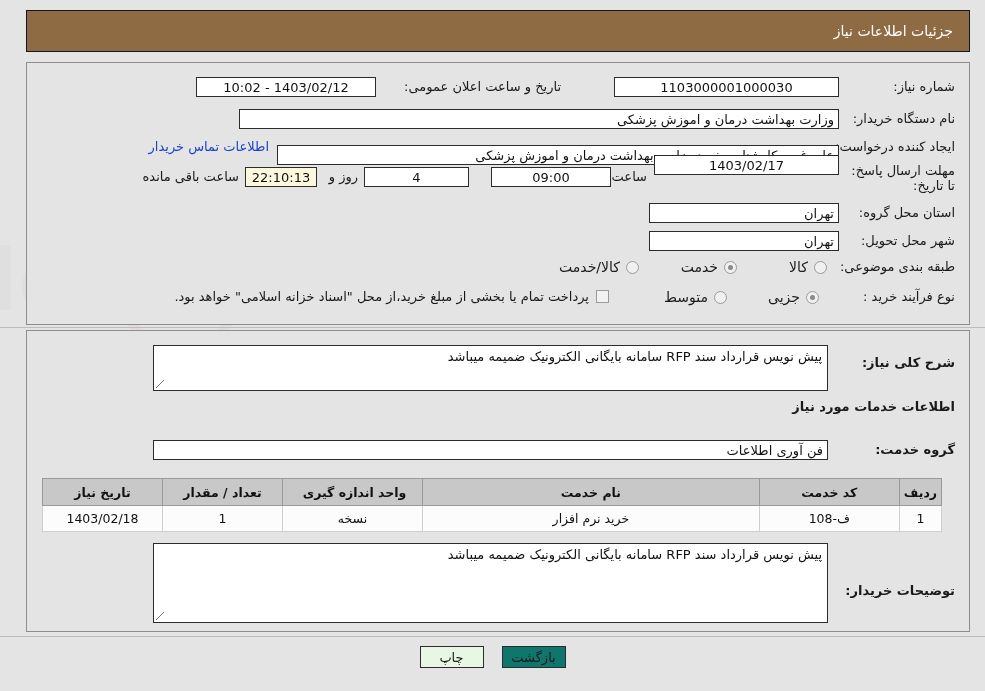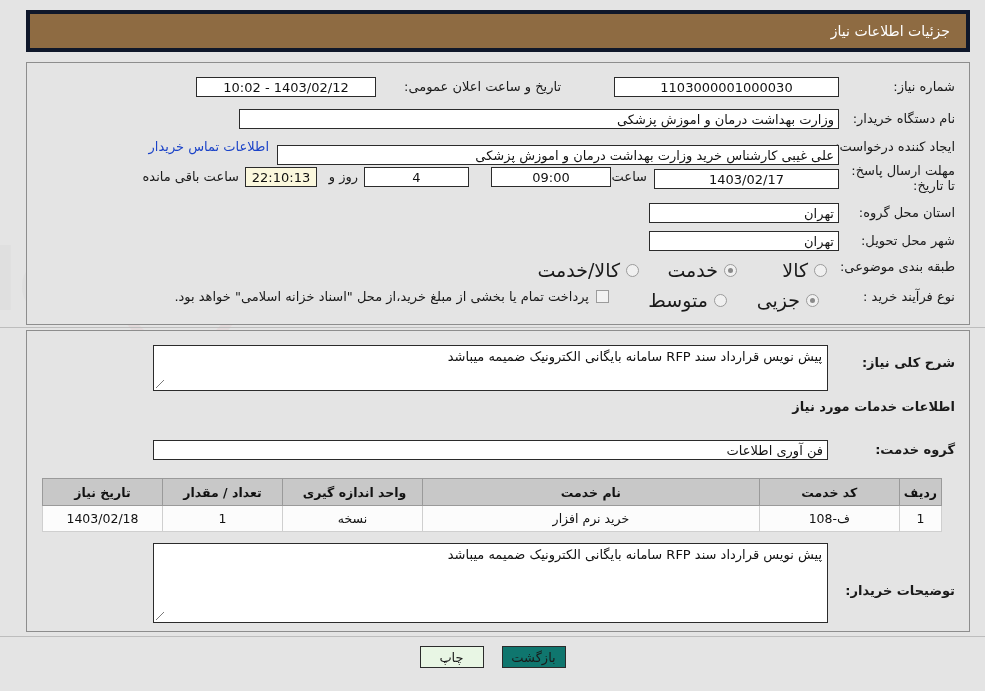--- a/index.html
+++ b/index.html
@@ -14,21 +14,21 @@
   .page { position: relative; width: 985px; height: 691px; background: #e4e4e4; }
 
   
   .watermark {
     position: absolute; left: 0; top: 190px; width: 985px; height: 190px;
     pointer-events: none; z-index: 0; opacity: .5;
   }
 
   .header-bar {
     position: absolute; left: 26px; top: 10px; width: 944px; height: 42px;
-    background: #8e6b42; border: 4px solid #0f172a;
+    background: #8e6b42; border: 1px solid #0f172a;
     display: flex; align-items: center; justify-content: flex-start;
     padding: 0 16px;
   }
   .header-title { color: #ffffff; font-size: 14px; }
 
   .panel {
     position: absolute; left: 26px; width: 944px;
     background: #e4e4e4; border: 1px solid #8d8d8d;
   }
   #panel-top { top: 62px; height: 263px; }
@@ -53,21 +53,21 @@
   .radio {
     width: 13px; height: 13px; border-radius: 50%;
     background: #f0f0f0; border: 1px solid #9b9b9b;
     display: inline-block; position: relative; flex: none;
   }
   .radio.on::after {
     content: ""; position: absolute; left: 3px; top: 3px;
     width: 5px; height: 5px; border-radius: 50%; background: #8a8a8a;
   }
   .radio-group { display: flex; align-items: center; gap: 6px; }
-  .radio-group .rtxt { font-size: 19px; margin-left: 10px; }
+  .radio-group .rtxt { font-size: 14px; margin-left: 10px; }
 
   .checkbox {
     width: 13px; height: 13px; background: #f2f2f2;
     border: 1px solid #9b9b9b; display: inline-block; flex: none;
   }
 
   .textarea {
     background: #ffffff; border: 1px solid #2b2b2b;
     font-size: 13px; color: #111; padding: 3px 5px 0 5px;
     position: relative; overflow: hidden; text-align: right;
@@ -144,21 +144,21 @@
     </div>
     <div class="fld right" style="position:absolute; right:130px; top:46px; width:600px;">وزارت بهداشت  درمان و اموزش پزشکی</div>
 
     <div class="row" style="right:14px; top:76px;">
       <span class="lbl">ایجاد کننده درخواست:</span>
     </div>
     <div class="fld right" style="position:absolute; right:130px; top:82px; width:562px;">علی غیبی کارشناس خرید وزارت بهداشت  درمان و اموزش پزشکی</div>
     <div class="link" style="position:absolute; right:700px; top:76px;">اطلاعات تماس خریدار</div>
 
     <div style="position:absolute; right:14px; top:100px; width:110px; text-align:right;" class="lbl2">مهلت ارسال پاسخ: تا تاریخ:</div>
-    <div class="fld center" style="position:absolute; right:130px; top:106px; width:185px;">1403/02/17</div>
+    <div class="fld center" style="position:absolute; right:130px; top:92px; width:185px;">1403/02/17</div>
     <div class="lbl" style="position:absolute; right:322px; top:106px;">ساعت</div>
     <div class="fld center" style="position:absolute; right:358px; top:104px; width:120px;">09:00</div>
     <div class="fld center" style="position:absolute; right:500px; top:104px; width:105px;">4</div>
     <div class="lbl" style="position:absolute; right:611px; top:106px;">روز و</div>
     <div class="fld center yellow" style="position:absolute; right:652px; top:104px; width:72px;">22:10:13</div>
     <div class="lbl" style="position:absolute; right:730px; top:106px;">ساعت باقی مانده</div>
 
     <div class="row" style="right:14px; top:142px;">
       <span class="lbl">استان محل گروه:</span>
     </div>

